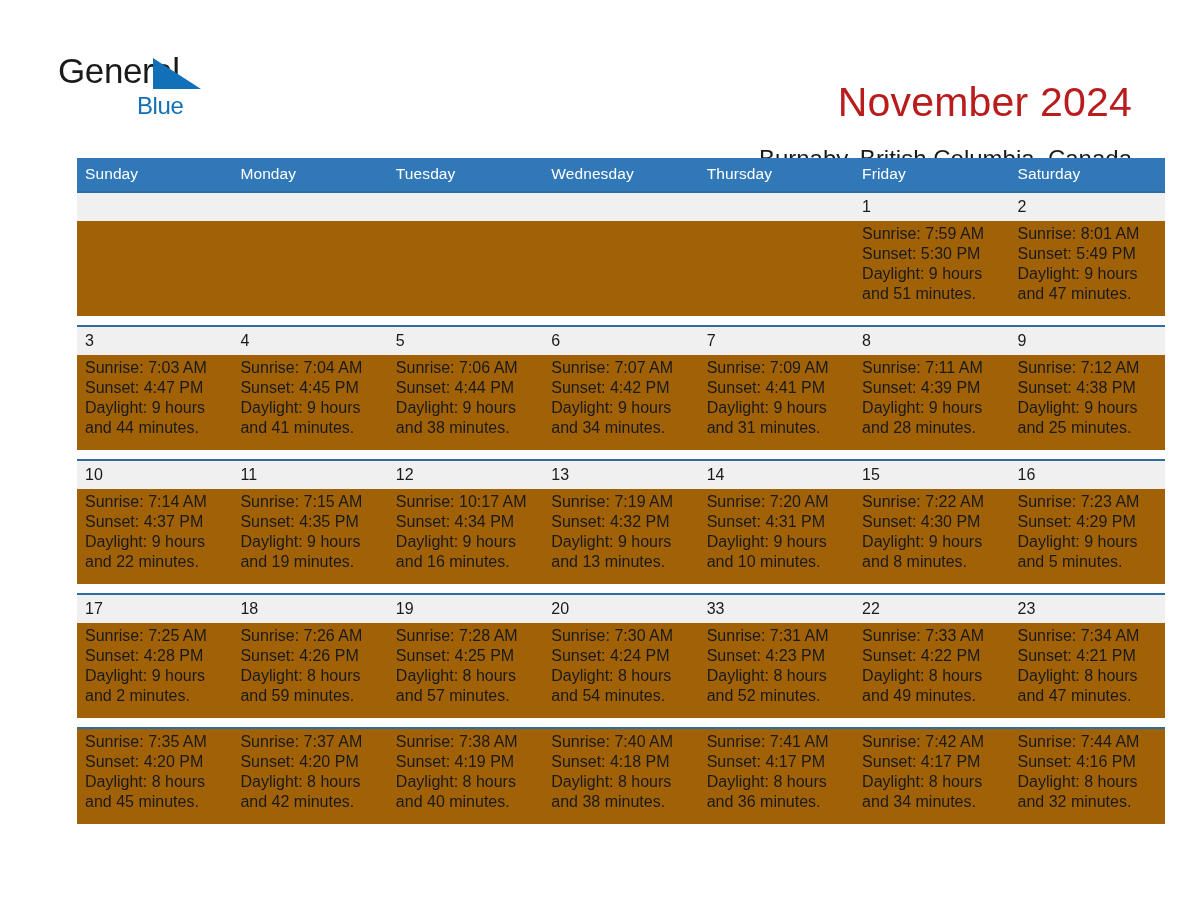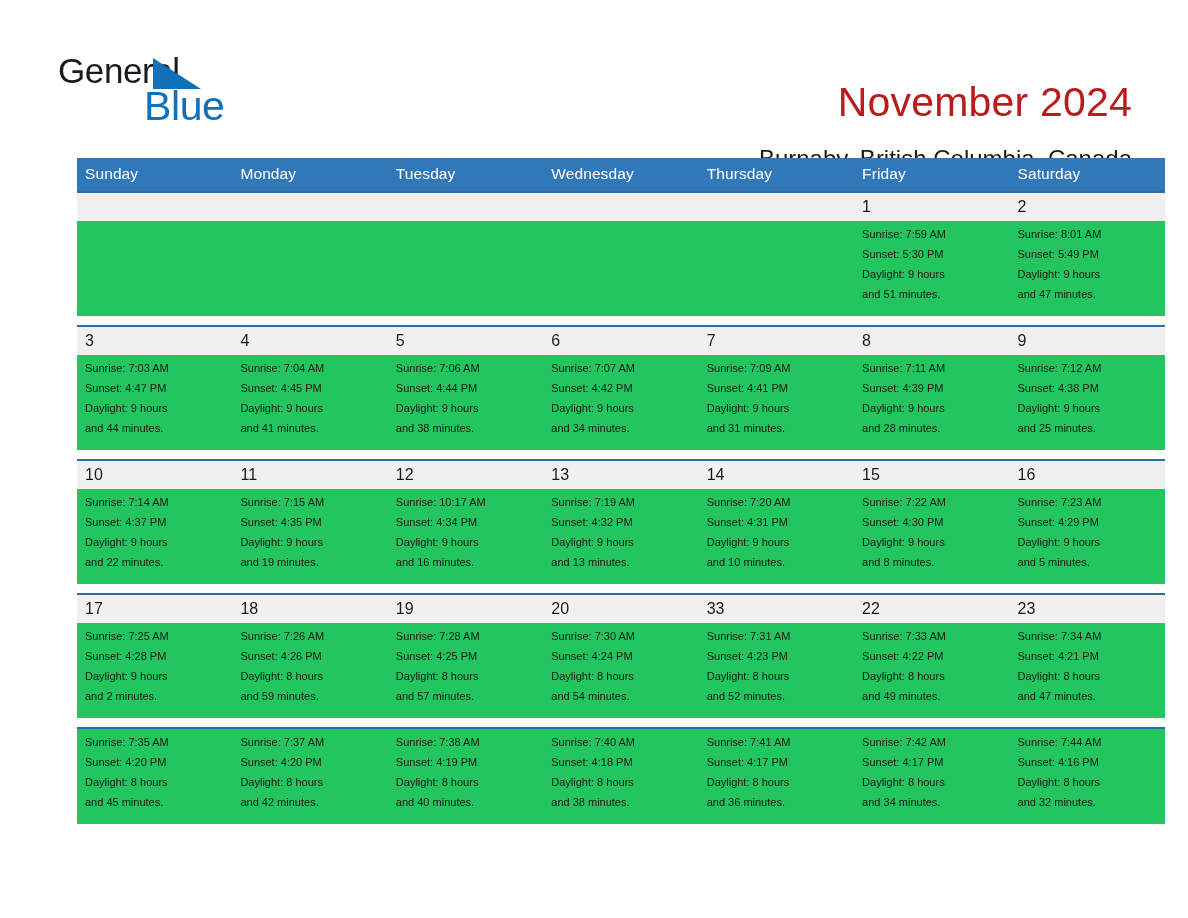--- a/index.html
+++ b/index.html
@@ -49,23 +49,23 @@
     position: absolute;
     left: 95px;
     top: 6px;
     width: 0;
     height: 0;
     border-left: 48px solid #1270b8;
     border-top: 31px solid transparent;
   }
   .brand-line2 {
     position: absolute;
-    left: 86px;
+    left: 79px;
     top: 35px;
-    font-size: 41px;
+    font-size: 24px;
     line-height: 38px;
     letter-spacing: -0.4px;
     color: #1270b8;
     white-space: nowrap;
   }
 
   .title-block {
     position: absolute;
     right: 56px;
     top: 48px;
@@ -116,22 +116,22 @@
   .daynum-row td {
     background: #f0f0f0;
     font-size: 16px;
     color: #1a1a1a;
     padding: 5px 0 5px 8px;
     vertical-align: top;
     height: 16px;
     line-height: 18px;
   }
   .info-row td {
-    background: #22c55e;
-    font-size: 11px;
+    background: #a16207;
+    font-size: 16px;
     color: #1a1a1a;
     padding: 3px 0 0 8px;
     vertical-align: top;
     line-height: 20px;
     height: 92px;
   }
   .week-sep td {
     padding: 0;
     height: 2px;
     line-height: 0;

